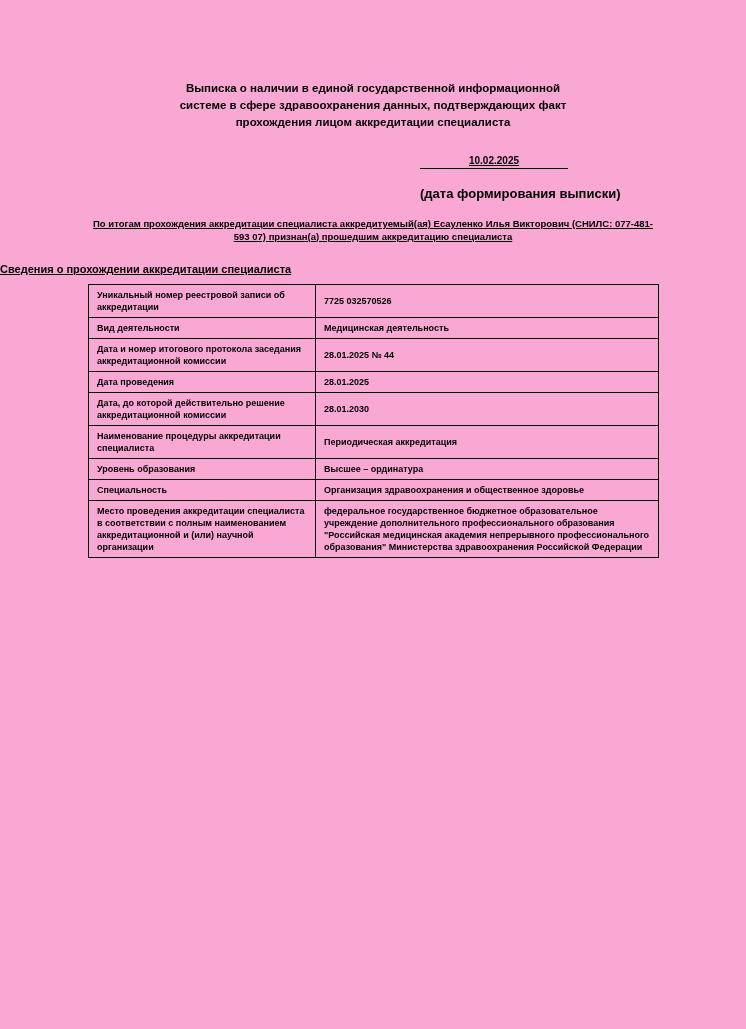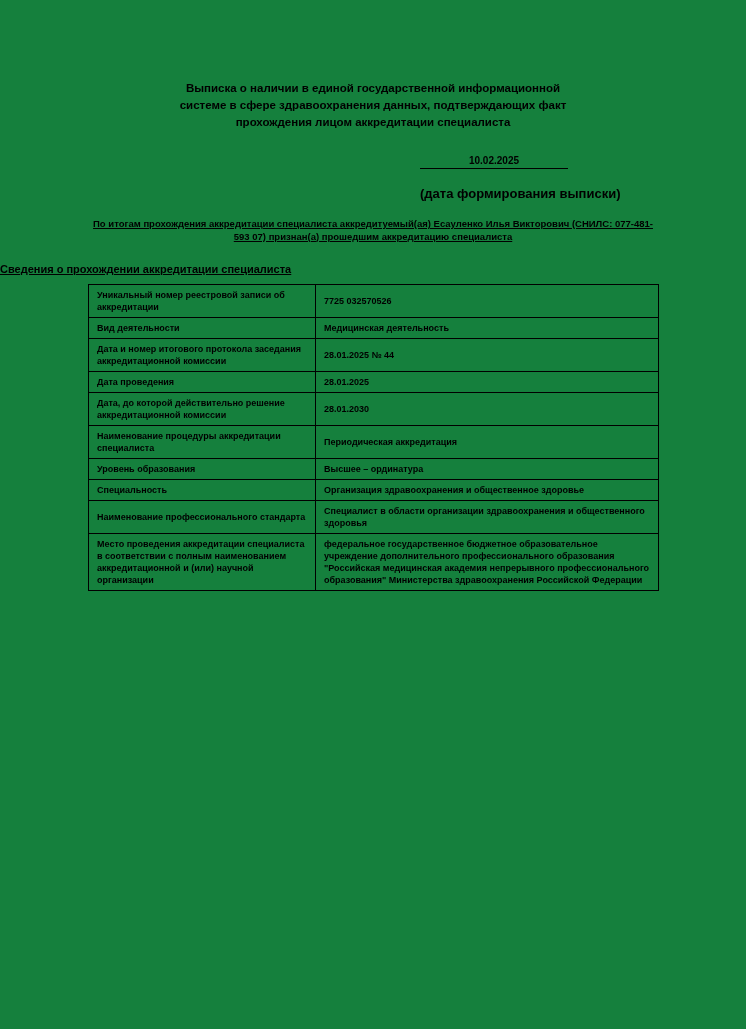--- a/index.html
+++ b/index.html
@@ -4,21 +4,21 @@
 <style>
   html, body {
     margin: 0;
     padding: 0;
     background: #ffffff;
   }
   .page {
     position: relative;
     width: 746px;
     height: 1029px;
-    background: #15803d;
+    background: #f9a8d4;
     overflow: hidden;
     font-family: "Liberation Sans", "DejaVu Sans", sans-serif;
     font-weight: bold;
     color: #000000;
   }
   .title {
     margin: 80px auto 0 auto;
     text-align: center;
     font-size: 11.5px;
     line-height: 17px;
@@ -30,20 +30,21 @@
     margin: 24px 178px 0 auto;
     text-align: center;
     font-size: 10px;
     line-height: 12px;
   }
   .date-line {
     border-bottom: 1.5px solid #000;
     padding-bottom: 1px;
   }
   .date-line .date-value {
+    text-decoration: underline;
   }
   .date-caption {
     margin-top: 19px;
     font-size: 13px;
     white-space: nowrap;
   }
   .intro {
     margin: 18px auto 0 auto;
     width: 600px;
     text-align: center;
@@ -135,23 +136,19 @@
       </tr>
       <tr>
         <td class="cell-label">Уровень образования</td>
         <td class="cell-value">Высшее – ординатура</td>
       </tr>
       <tr>
         <td class="cell-label">Специальность</td>
         <td class="cell-value">Организация здравоохранения и общественное здоровье</td>
       </tr>
       <tr>
-        <td class="cell-label">Наименование профессионального стандарта</td>
-        <td class="cell-value">Специалист в области организации здравоохранения и общественного здоровья</td>
-      </tr>
-      <tr>
         <td class="cell-label">Место проведения аккредитации специалиста в соответствии с полным наименованием аккредитационной и (или) научной организации</td>
         <td class="cell-value">федеральное государственное бюджетное образовательное учреждение дополнительного профессионального образования "Российская медицинская академия непрерывного профессионального образования" Министерства здравоохранения Российской Федерации</td>
       </tr>
     </tbody>
   </table>
 
 </div>
 
 </body></html>

